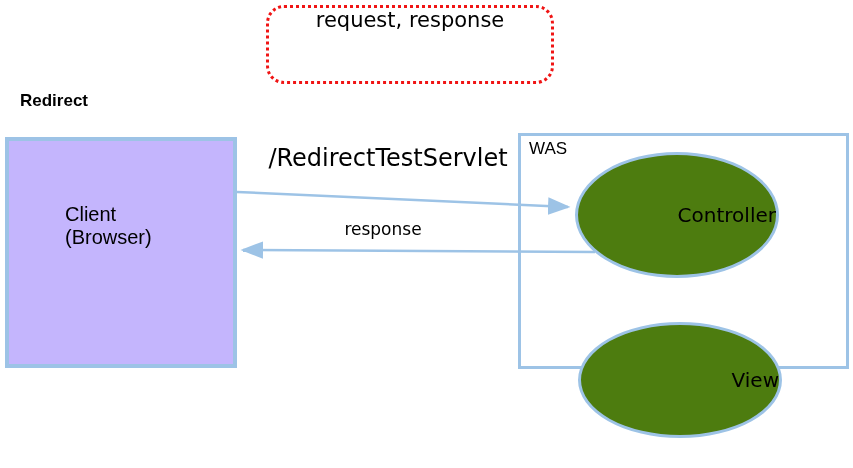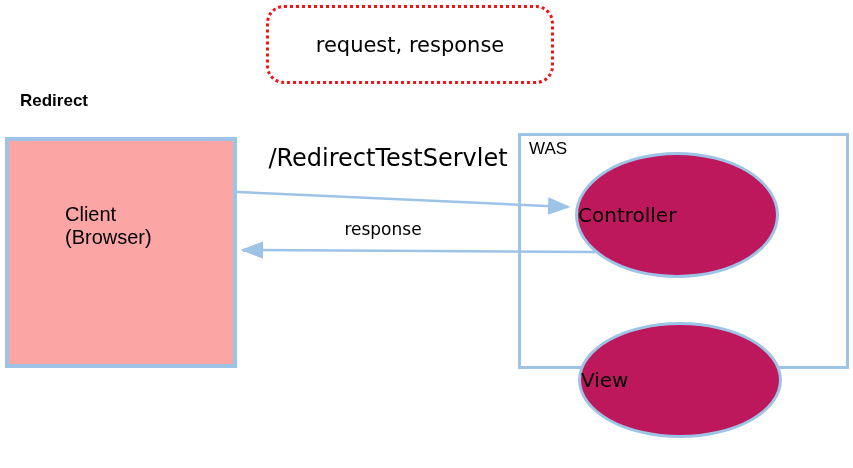--- a/index.html
+++ b/index.html
@@ -25,21 +25,20 @@
   .note-box {
     position: absolute;
     left: 266px;
     top: 5px;
     width: 288px;
     height: 79px;
     box-sizing: border-box;
     border: 3px dotted var(--note-red);
     border-radius: 18px;
     display: flex;
-    align-items: center;
     justify-content: center;
   }
   .note-label {
     font-family: "DejaVu Sans", sans-serif;
     font-size: 21px;
   }
   
   .heading {
     position: absolute;
     left: 20px;
@@ -49,21 +48,21 @@
   }
   
   .client-box {
     position: absolute;
     left: 5px;
     top: 137px;
     width: 232px;
     height: 231px;
     box-sizing: border-box;
     border: 4px solid var(--shape-blue);
-    background: #fca5a5;
+    background: #c4b5fd;
   }
   .client-label {
     position: absolute;
     left: 56px;
     top: 62px;
     font-size: 20px;
     line-height: 23px;
     white-space: pre;
   }
   
@@ -82,24 +81,24 @@
     left: 8px;
     top: 3px;
     font-size: 17px;
   }
   
   .ellipse {
     position: absolute;
     box-sizing: border-box;
     border: 3px solid var(--shape-blue);
     border-radius: 50%;
-    background: #be185d;
+    background: #4d7c0f;
     display: flex;
     align-items: center;
-    justify-content: flex-start;
+    justify-content: flex-end;
     z-index: 3;
   }
   .ellipse-controller {
     left: 575px;
     top: 152px;
     width: 204px;
     height: 126px;
   }
   .ellipse-view {
     left: 578px;

